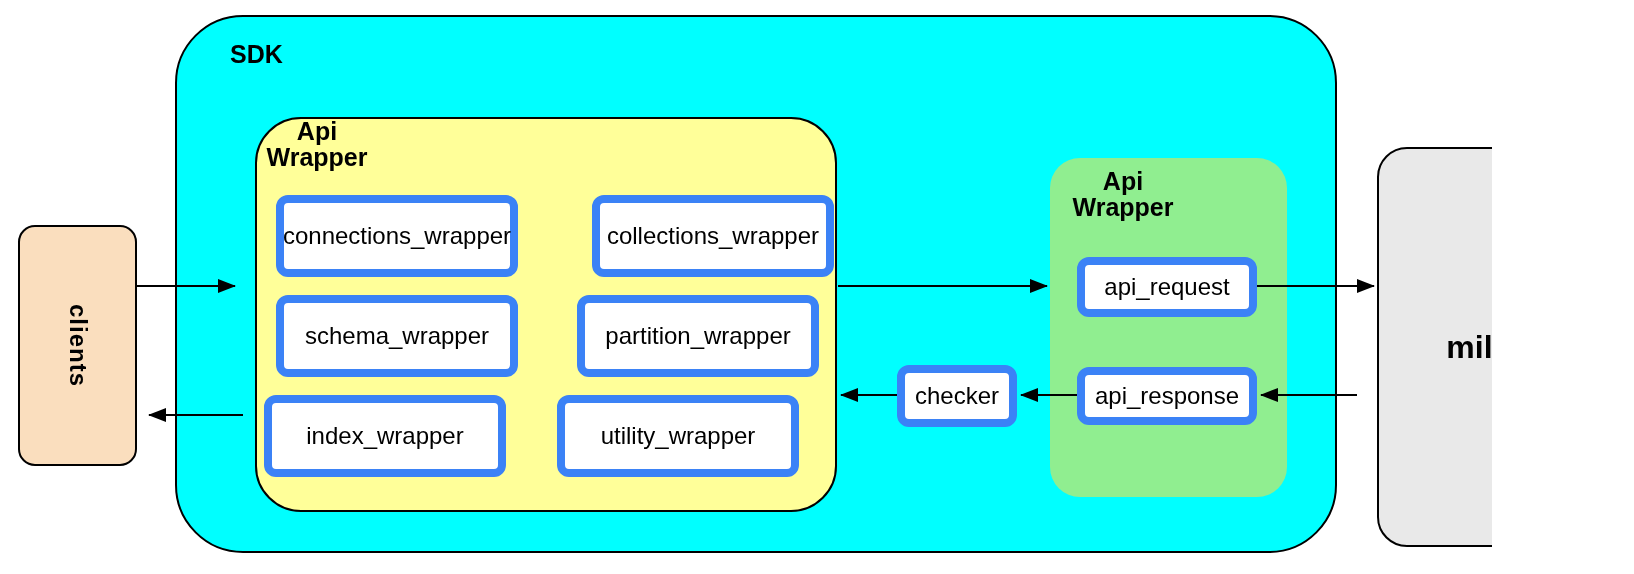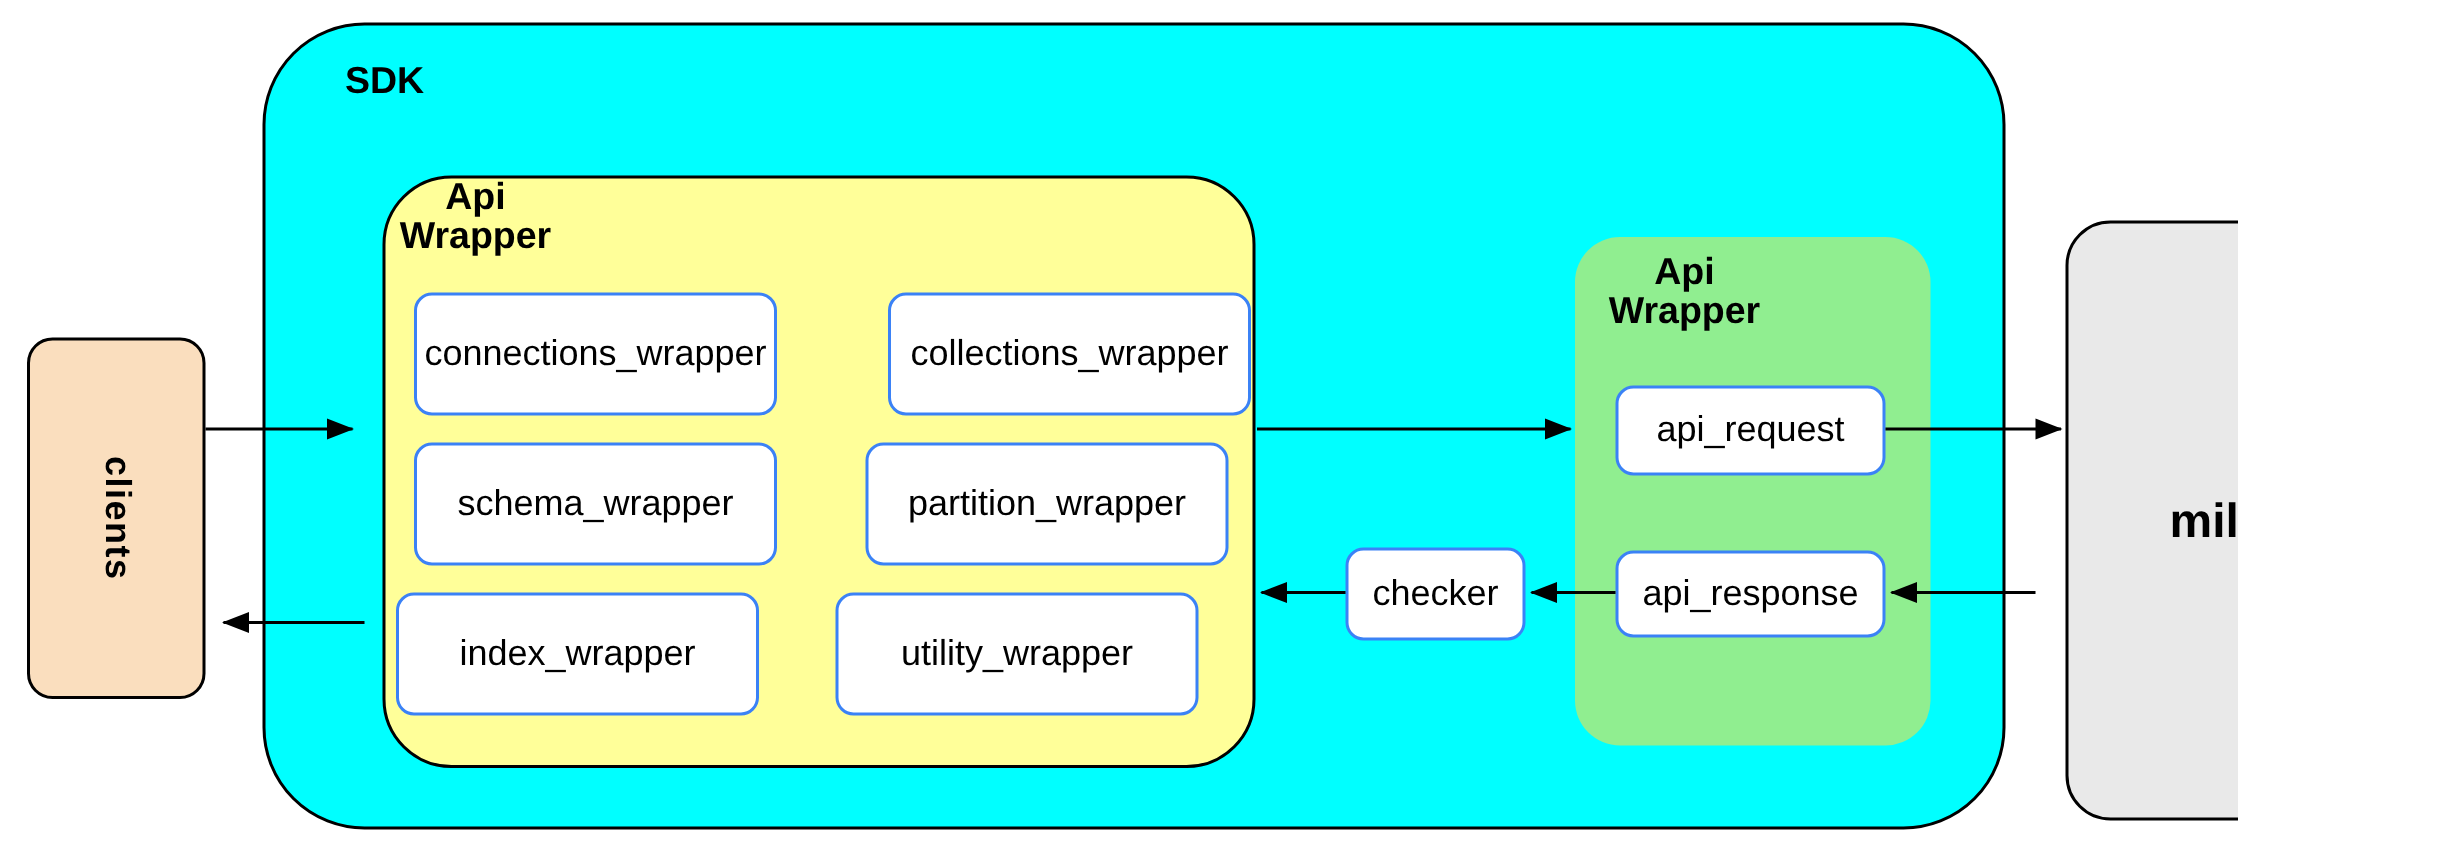--- a/index.html
+++ b/index.html
@@ -68,21 +68,21 @@
     border: 2px solid #000;
     border-radius: 30px;
     display: flex; align-items: center; justify-content: center;
     font-size: 32px; font-weight: bold;
   }
 
   
   .node {
     position: absolute;
     background: #ffffff;
-    border: 2px solid #3b82f6;
+    border: 8px solid #3b82f6;
     border-radius: 12px;
     display: flex; align-items: center; justify-content: center;
     font-size: 24px;
     white-space: nowrap;
   }
   .wrap-item { width: 242px; height: 82px; }
   .pos-0 { left: 276px; top: 195px; }
   .pos-1 { left: 592px; top: 195px; }
   .pos-2 { left: 276px; top: 295px; }
   .pos-3 { left: 577px; top: 295px; }

